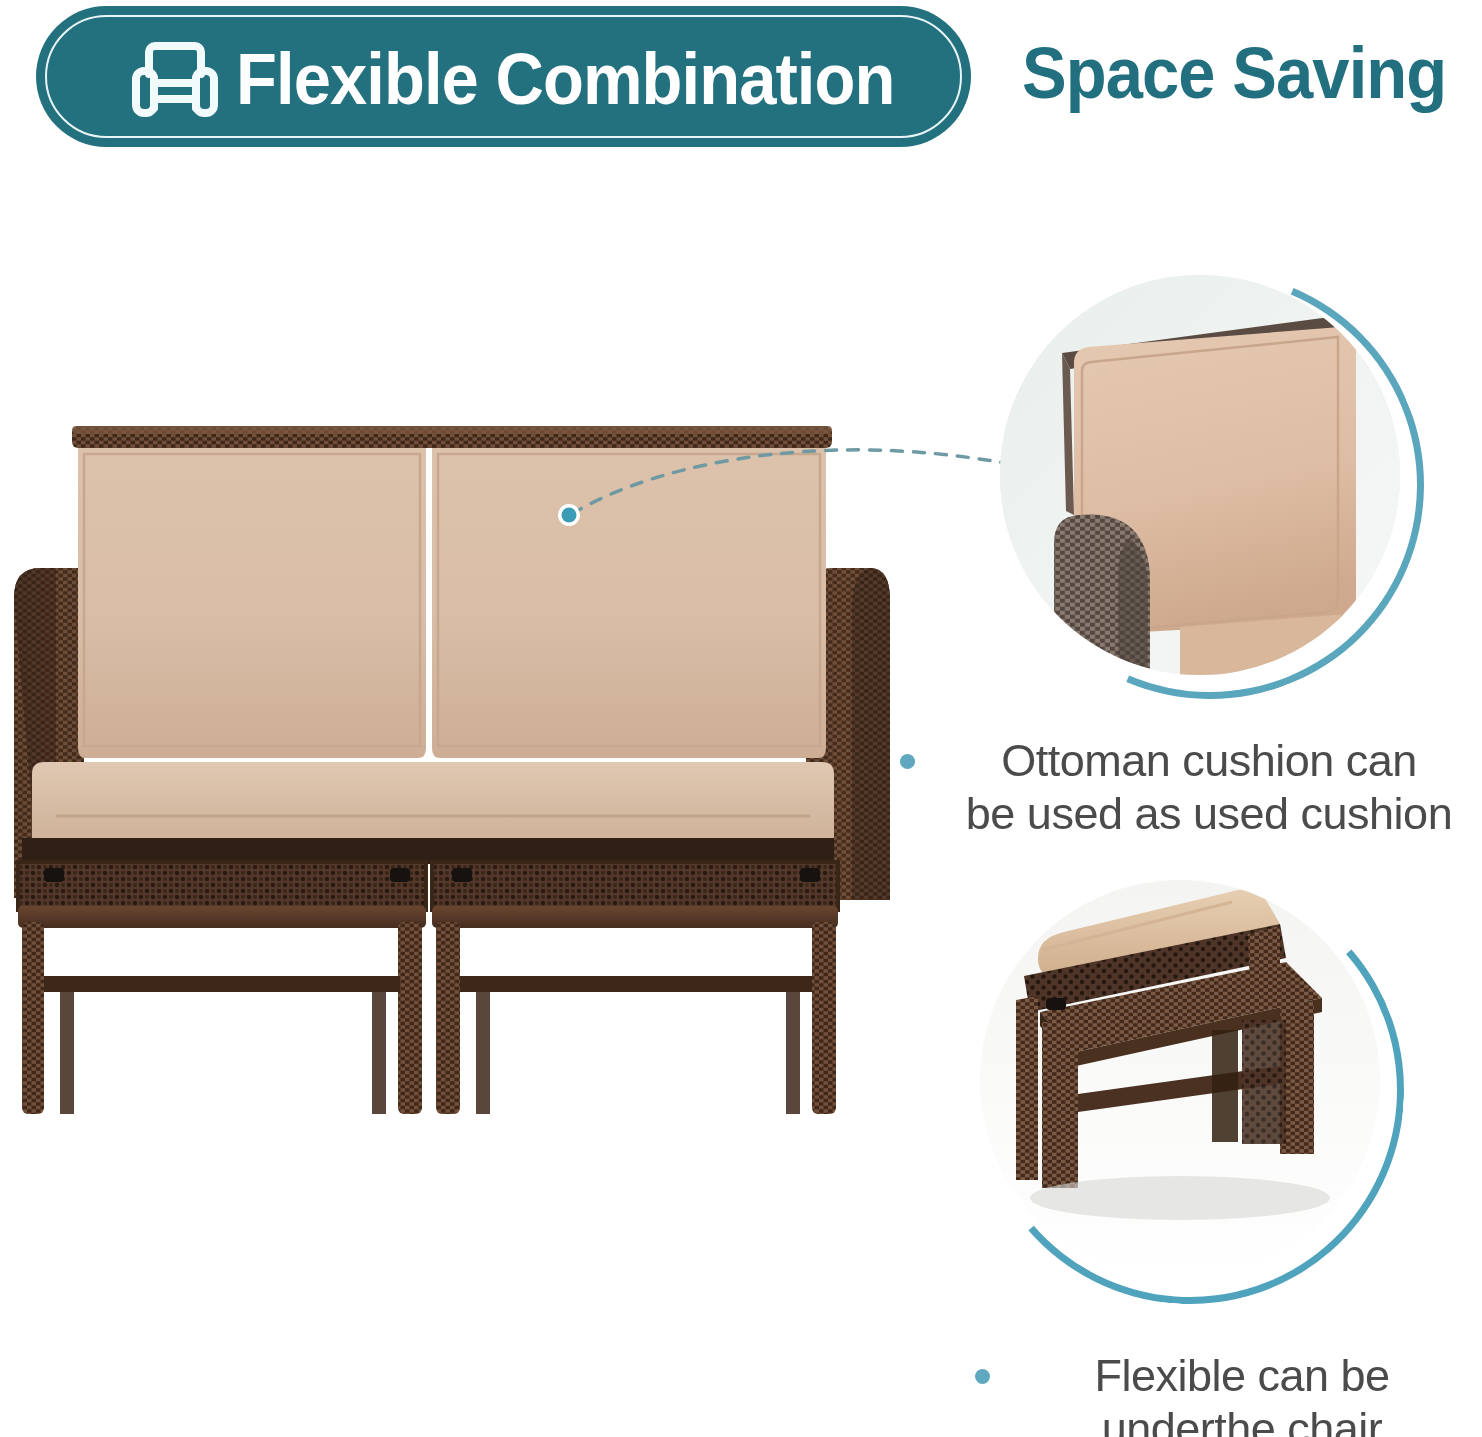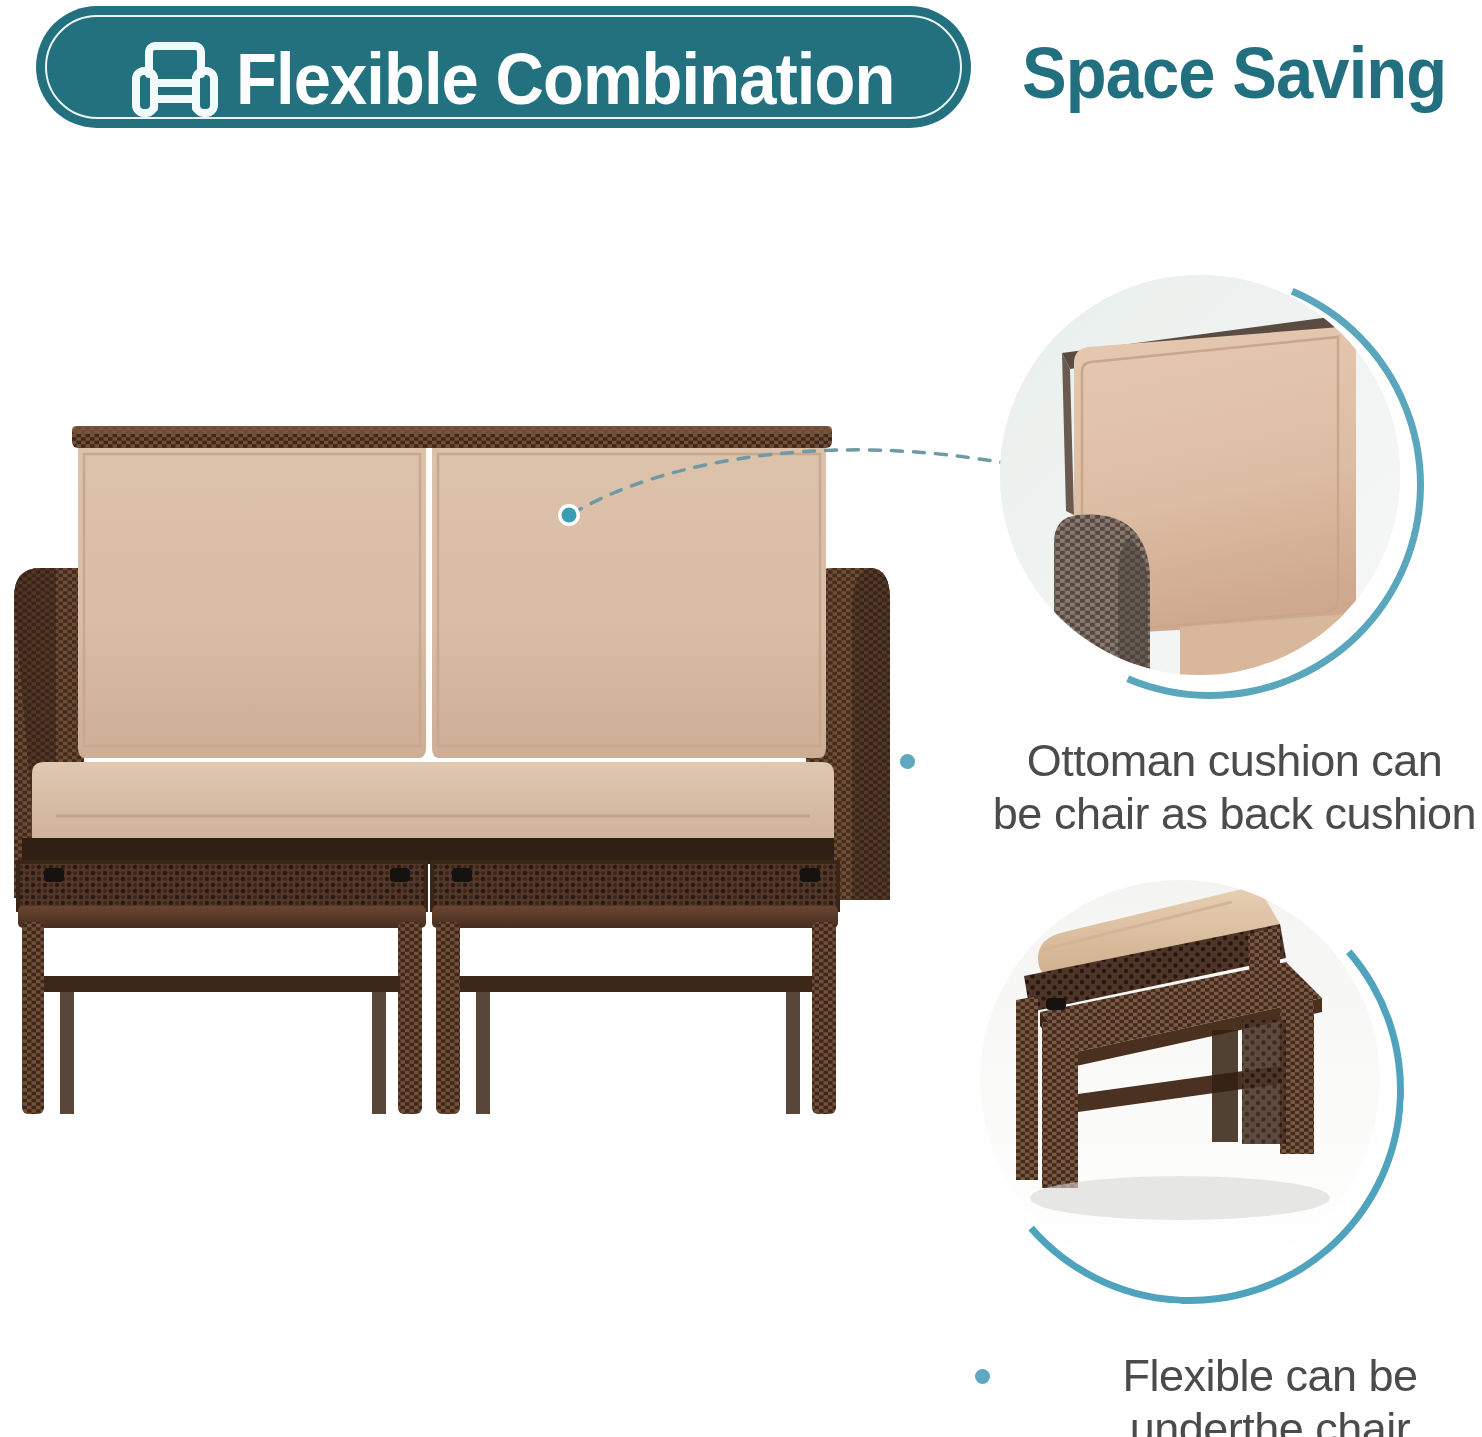--- a/index.html
+++ b/index.html
@@ -1,21 +1,21 @@
 <!DOCTYPE html>
 <html><head>
 <meta charset="utf-8">
 <style>
   html,body{margin:0;padding:0;background:#fff;}
   body{width:1482px;height:1437px;position:relative;overflow:hidden;
        font-family:"Liberation Sans","DejaVu Sans",sans-serif;}
 
   
   #header{position:absolute;left:0;top:0;width:1482px;height:175px;}
-  #pill{position:absolute;left:36px;top:6px;width:935px;height:122px;
+  #pill{position:absolute;left:36px;top:6px;width:935px;height:141px;
         background:#23707f;border-radius:71px;}
   #pill-inner{position:absolute;left:9px;top:9px;right:9px;bottom:9px;
         border:2.5px solid #eaf5f7;border-radius:62px;pointer-events:none;}
   #chair-icon{position:absolute;left:96px;top:32px;width:86px;height:82px;}
   #pill-title{position:absolute;left:200px;top:24px;height:97px;
         display:flex;align-items:center;
         color:#ffffff;font-size:72px;font-weight:bold;
         letter-spacing:-1px;white-space:nowrap;
         transform:scaleX(.93);transform-origin:left center;}
   #side-title{position:absolute;left:1022px;top:24px;height:97px;
@@ -37,21 +37,21 @@
         transform:rotate(-22deg);}
   #callout-bottom{left:980px;top:880px;width:400px;height:400px;}
   #callout-bottom-arc{left:976px;top:876px;width:414px;height:414px;
         border-right-color:#4fa3bc;border-bottom-color:#4fa3bc;
         transform:rotate(4deg);}
 
   
   #connector{position:absolute;left:520px;top:420px;width:560px;height:140px;}
 
   
-  .bullet-row{position:absolute;display:flex;align-items:flex-start;gap:28px;}
+  .bullet-row{position:absolute;display:flex;align-items:flex-start;}
   .bullet-dot{width:15px;height:15px;border-radius:50%;background:#5fa8c0;
         flex:0 0 auto;margin-top:19px;}
   .bullet-text{color:#4b4b4b;font-size:45px;line-height:1.17;
         letter-spacing:-.5px;}
   #bullet-1{left:900px;top:735px;width:582px;}
   #bullet-1 .bullet-text{margin-left:44px;text-align:center;width:500px;}
   #bullet-2{left:975px;top:1350px;width:507px;}
   #bullet-2 .bullet-text{margin-left:42px;text-align:center;width:420px;}
 </style>
 </head>
@@ -270,21 +270,21 @@
 
     <ellipse cx="200" cy="318" rx="150" ry="22" fill="#d7d7d4" opacity=".6"></ellipse>
   </svg>
 </div>
 <div class="callout-arc" id="callout-bottom-arc"></div>
 
 <div class="bullet-row" id="bullet-1">
   <div class="bullet-dot"></div>
   <div class="bullet-text">
     <div>Ottoman cushion can</div>
-    <div>be chair as back cushion</div>
+    <div>be used as used cushion</div>
   </div>
 </div>
 
 <div class="bullet-row" id="bullet-2">
   <div class="bullet-dot"></div>
   <div class="bullet-text">
     <div>Flexible can be</div>
     <div>underthe chair</div>
   </div>
 </div>

